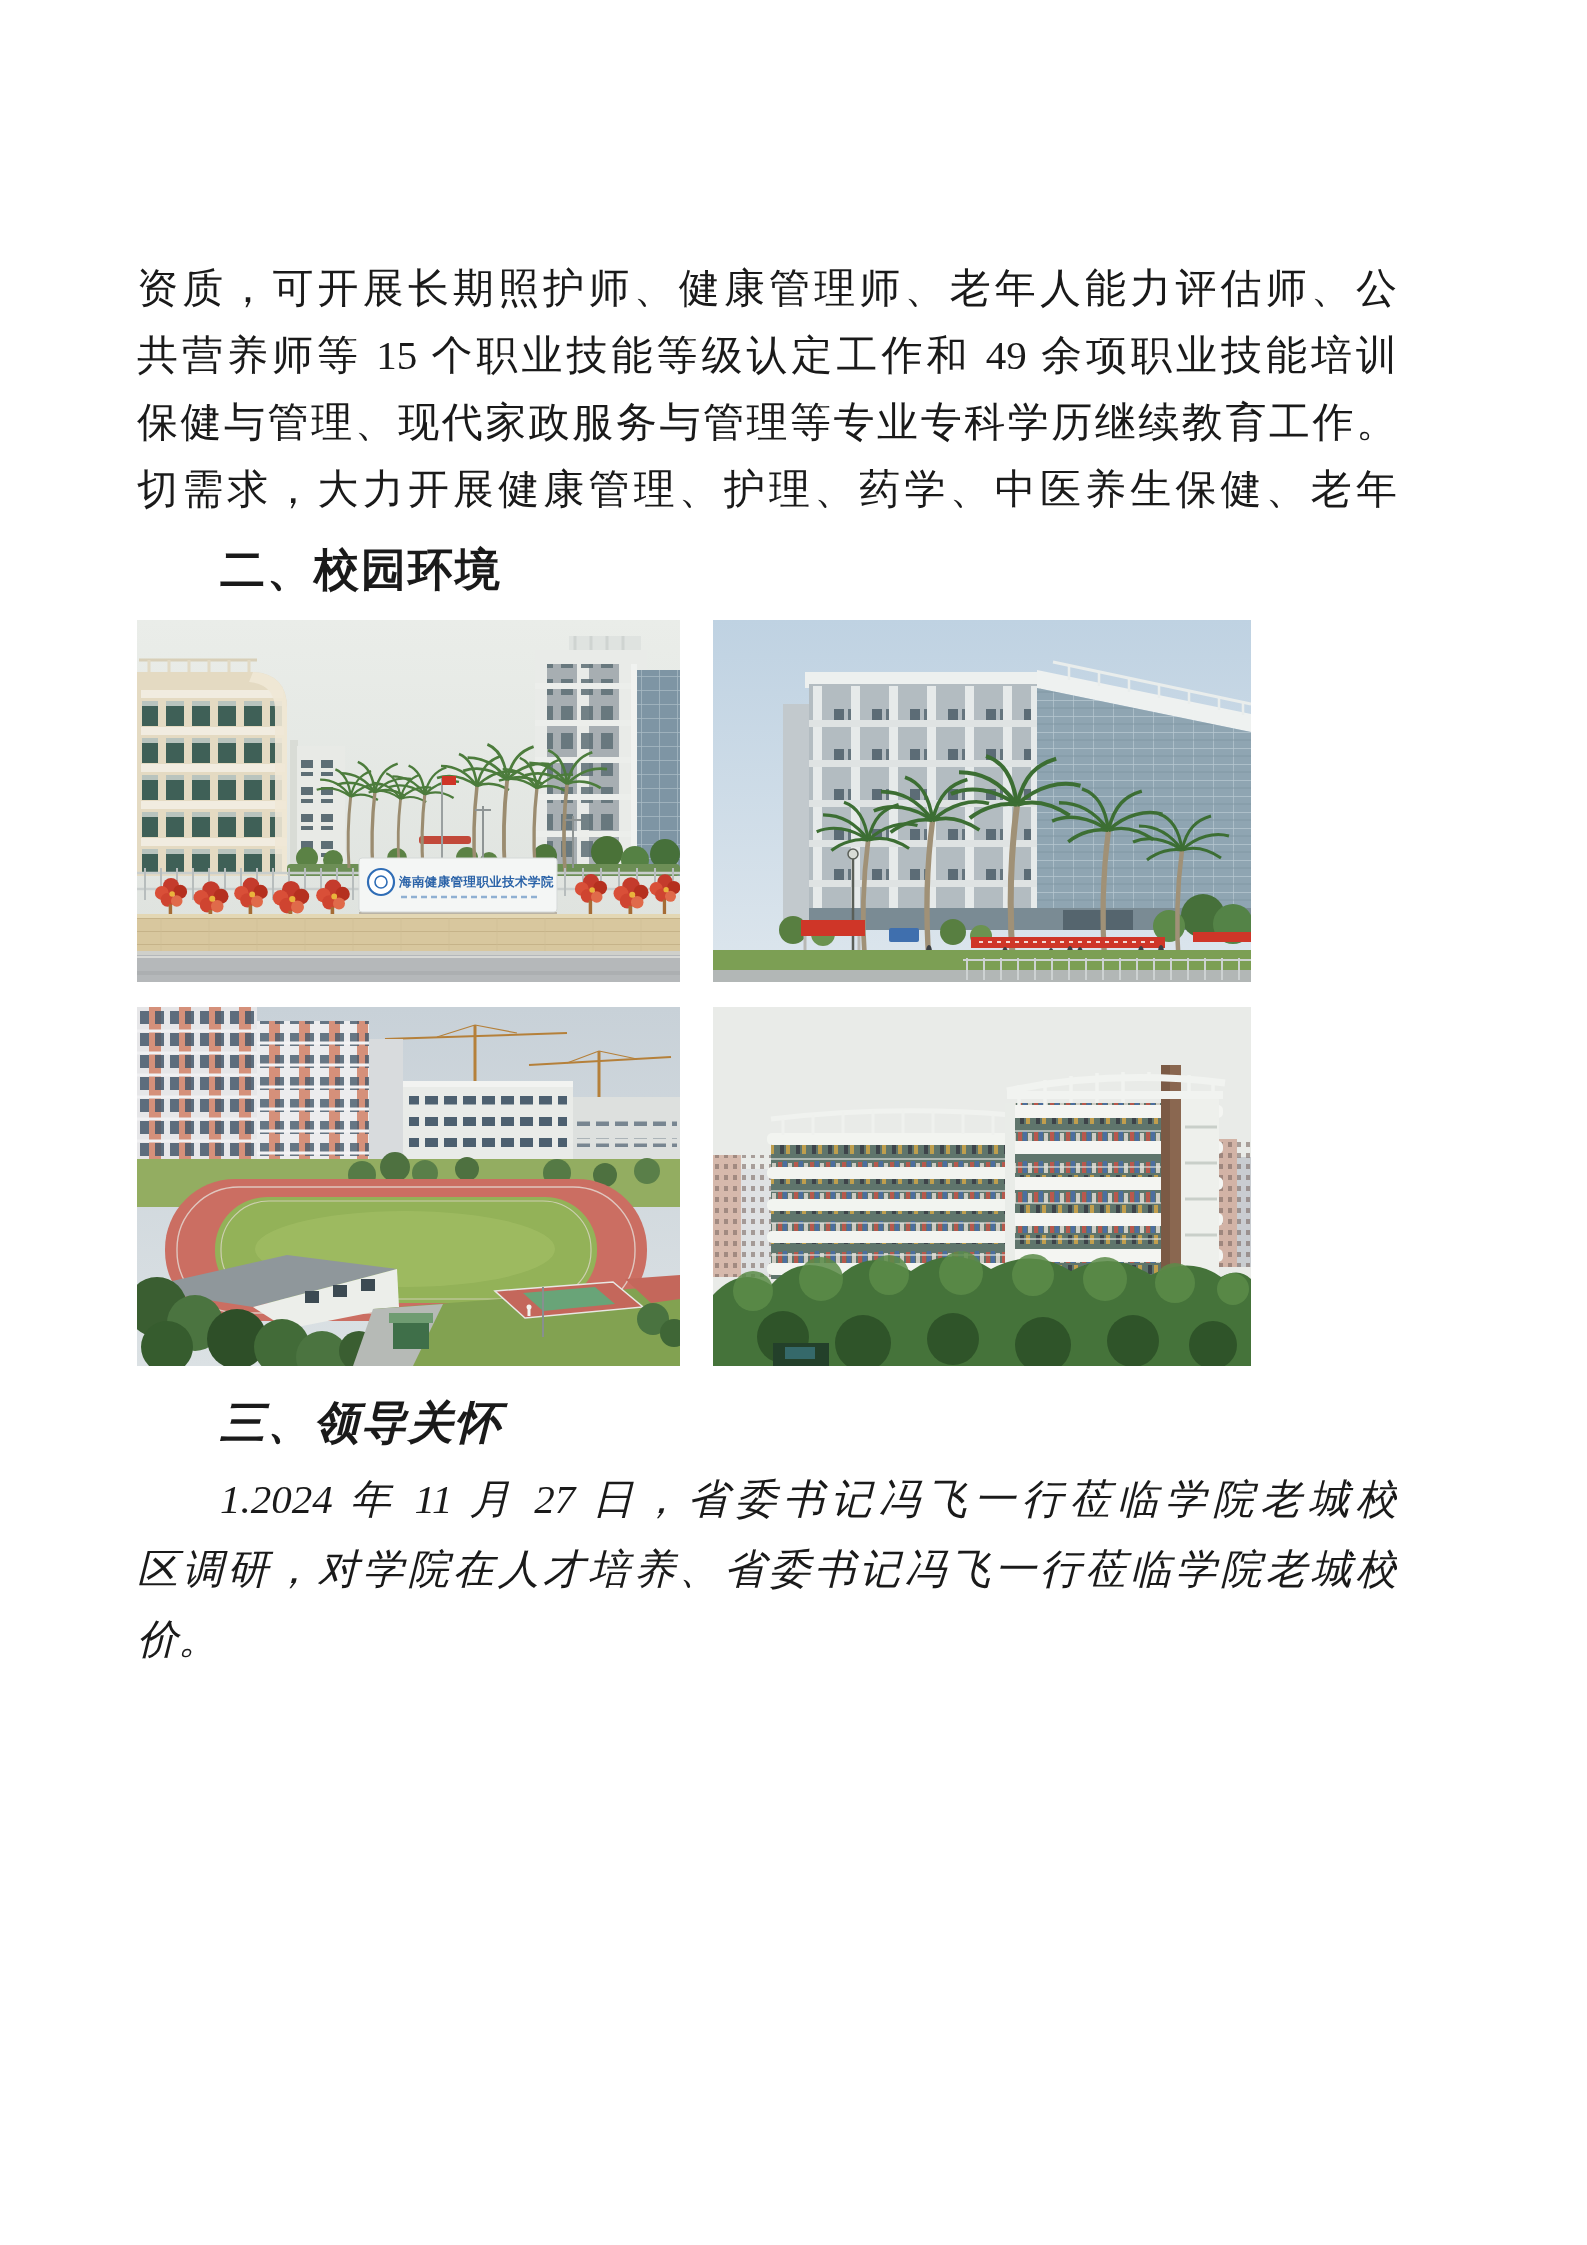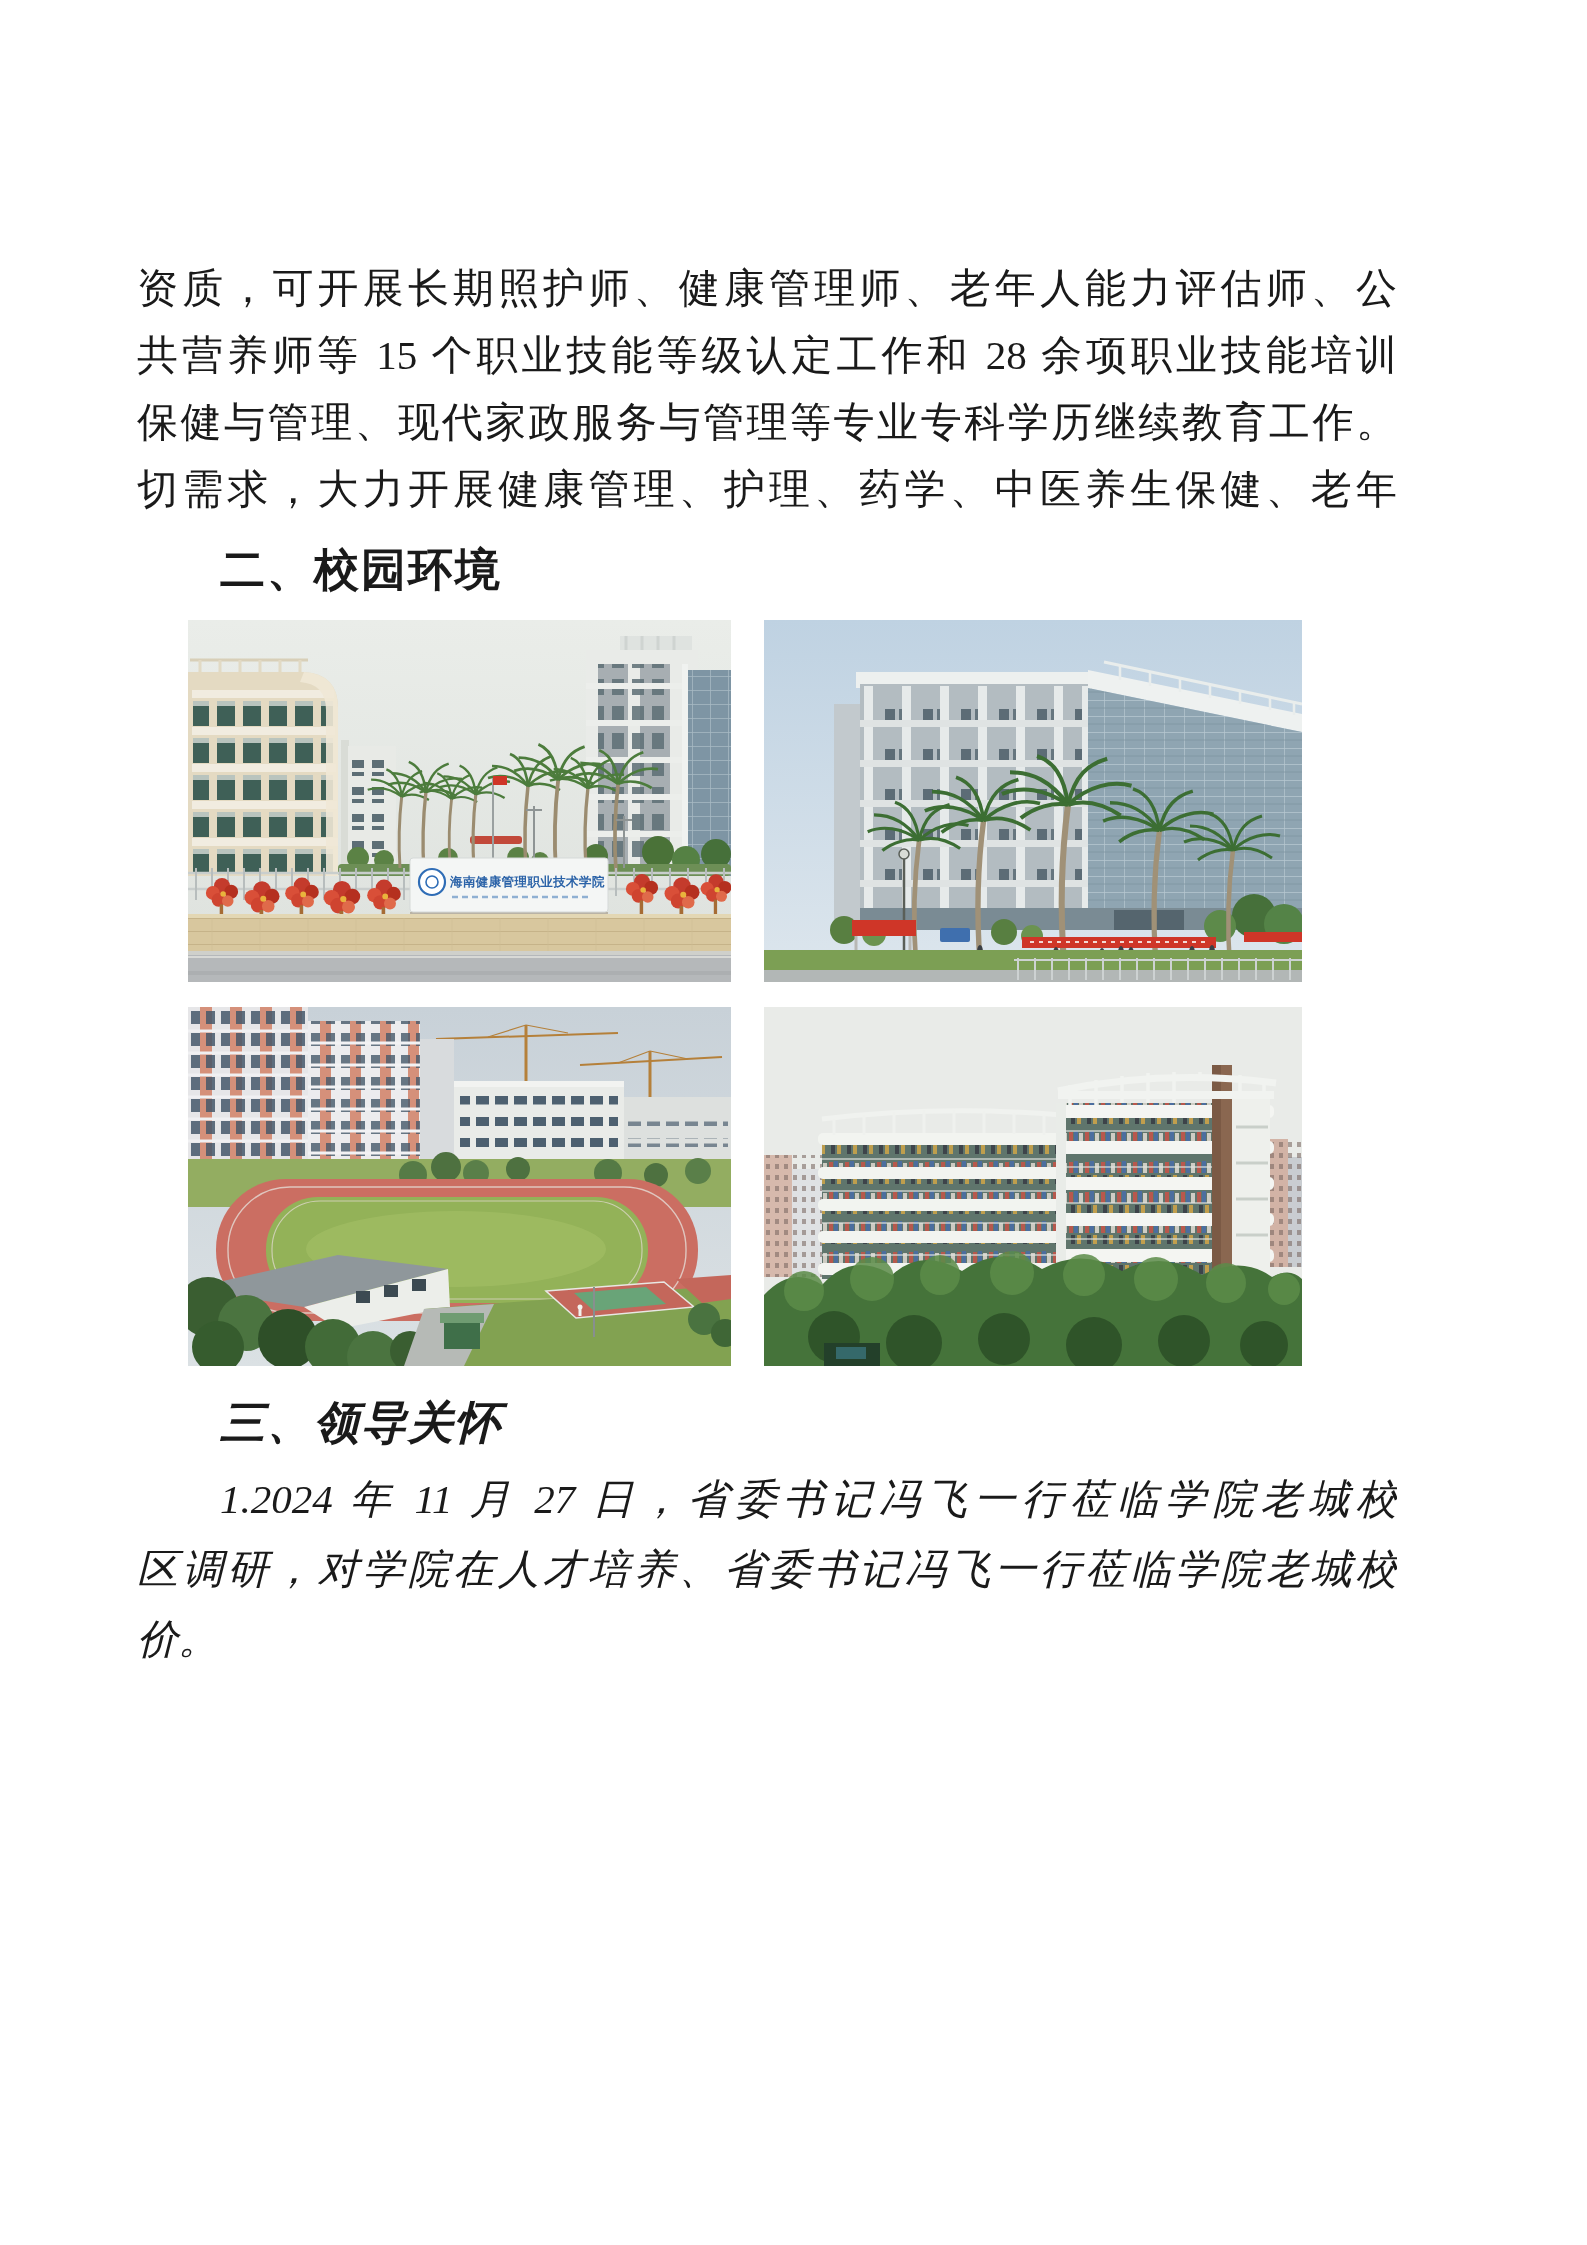--- a/index.html
+++ b/index.html
@@ -18,21 +18,21 @@
     overflow:hidden;
   }
   .para1 .line.last{text-align-last:justify;}
   .heading{
     margin-top:18px;height:58px;line-height:58px;
     font-size:45px;font-weight:700;padding-left:83px;
     letter-spacing:2px;
   }
   .heading3{margin-top:28px;font-style:italic;}
   .photo-grid{
-    margin-top:21px;margin-left:51px;
+    margin-top:21px;
     display:grid;
     grid-template-columns:543px 538px;
     grid-template-rows:362px 359px;
     column-gap:33px;row-gap:25px;
   }
   .photo-grid svg{display:block;width:100%;height:100%;}
   .para2{margin-top:12px;font-style:italic;}
   .para2 .line{
     height:70px;line-height:70px;font-size:41px;
     text-align:justify;text-align-last:justify;
@@ -48,21 +48,21 @@
   }
 </style>
 </head>
 <body>
 
 <div class="page">
   <div class="content">
 
     <div class="para1">
       <div class="line">资质，可开展长期照护师、健康管理师、老年人能力评估师、公</div>
-      <div class="line">共营养师等 15 个职业技能等级认定工作和 28 余项职业技能培训</div>
+      <div class="line">共营养师等 15 个职业技能等级认定工作和 49 余项职业技能培训</div>
       <div class="line last">保健与管理、现代家政服务与管理等专业专科学历继续教育工作。</div>
       <div class="line">切需求，大力开展健康管理、护理、药学、中医养生保健、老年</div>
     </div>
 
     <div class="heading">二、校园环境</div>
 
     <div class="photo-grid">
 
       <svg viewBox="0 0 543 362" xmlns="http://www.w3.org/2000/svg">
         <defs>

